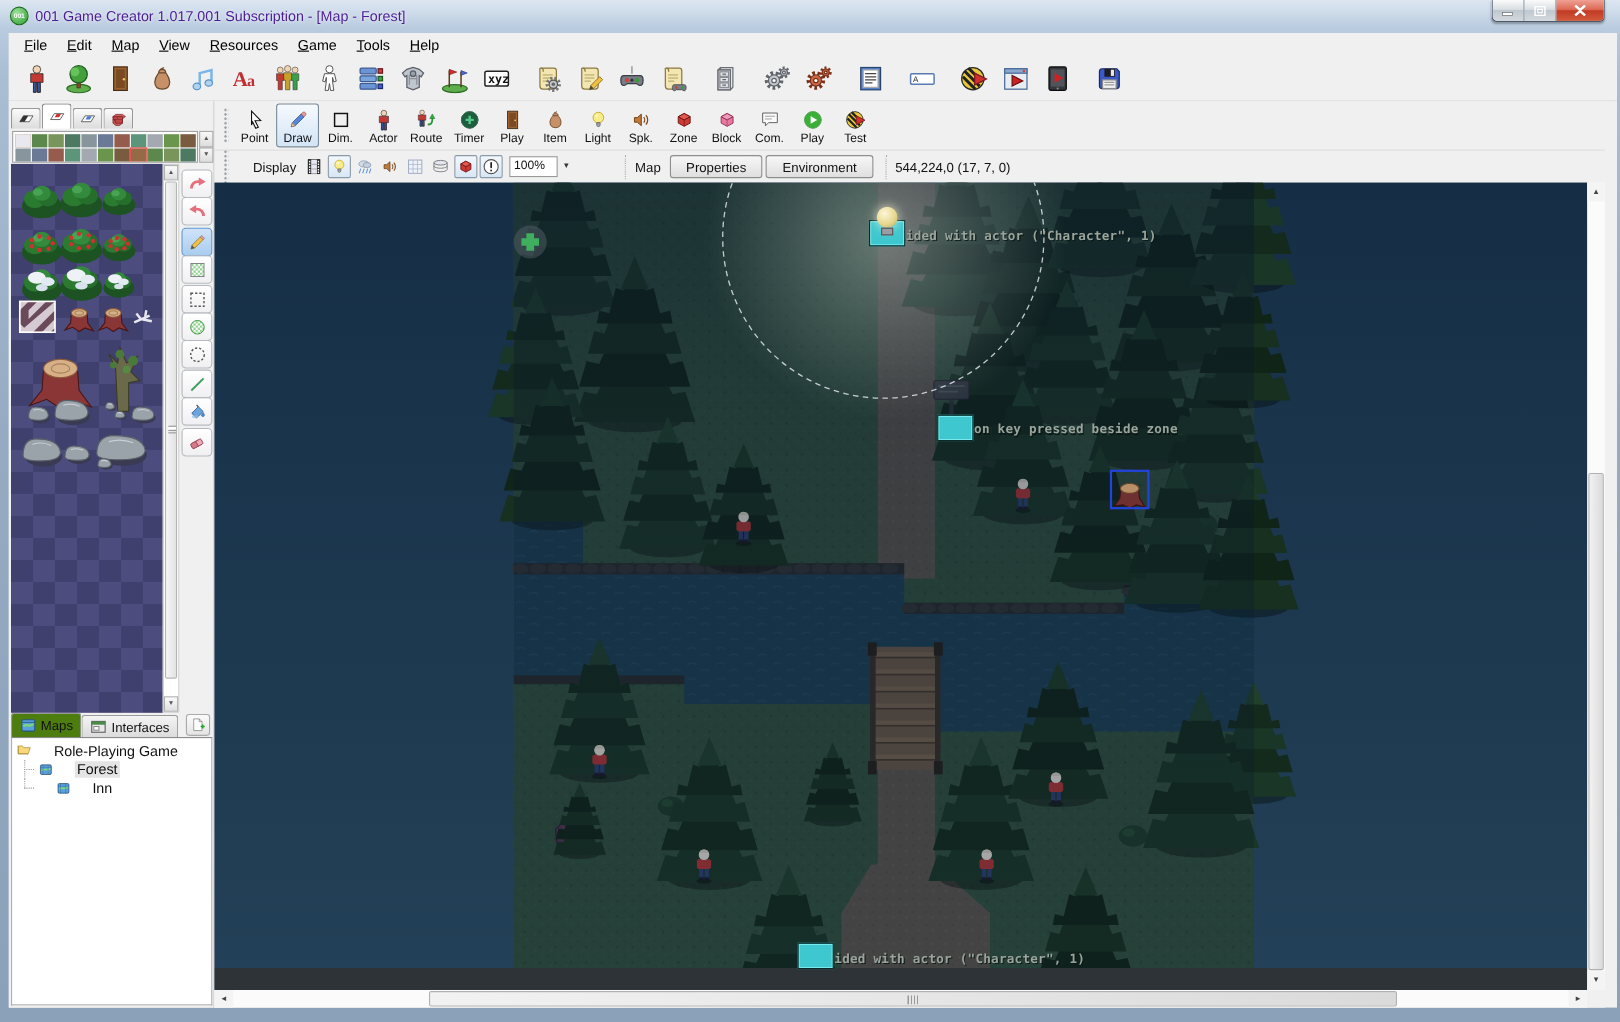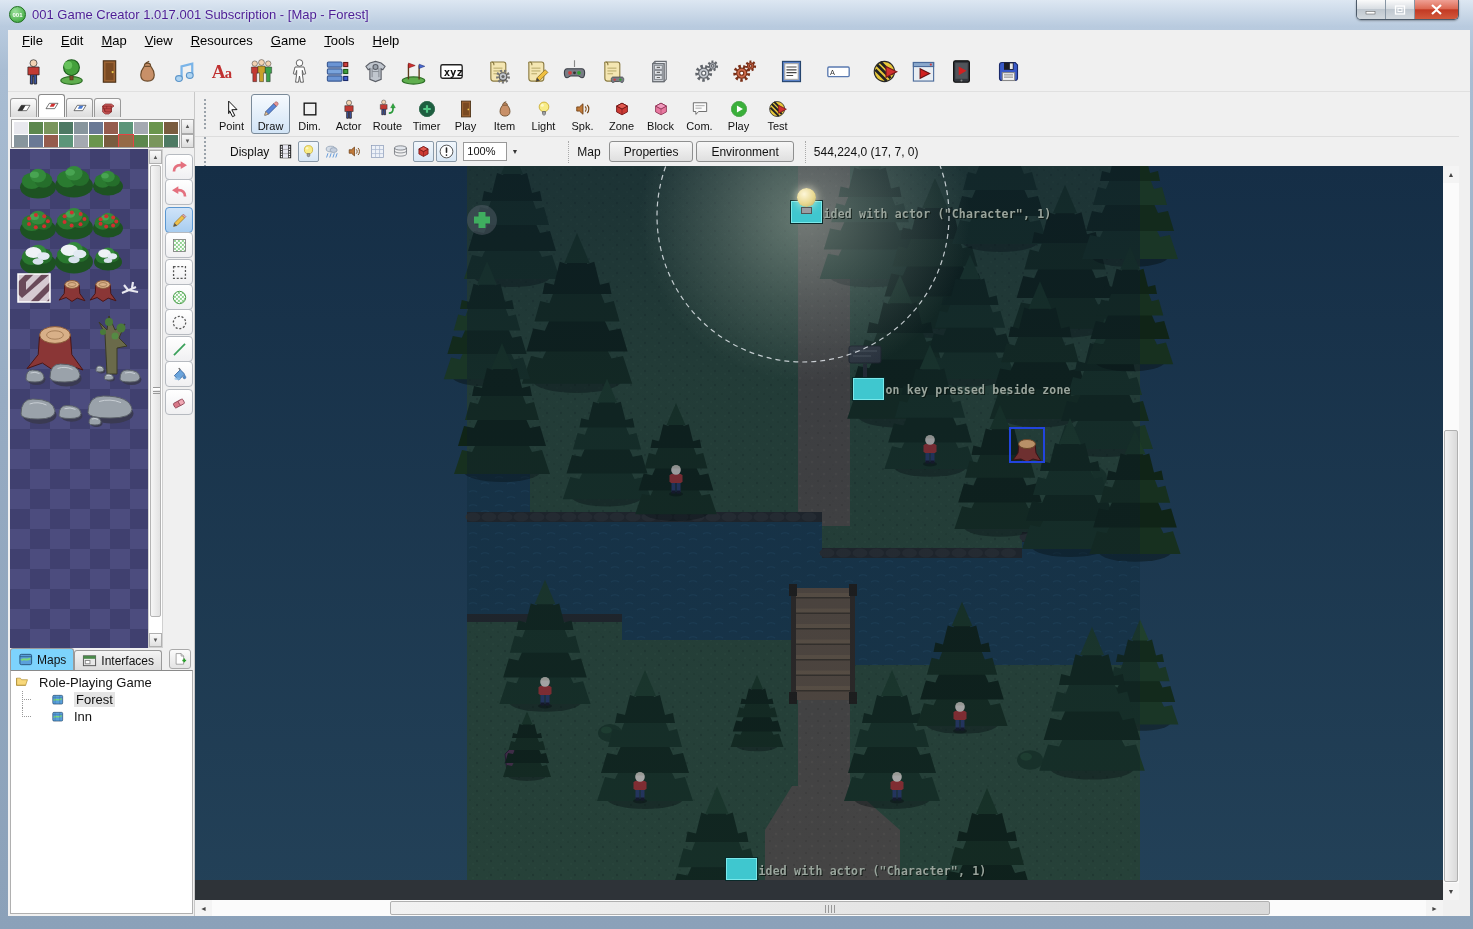--- a/index.html
+++ b/index.html
@@ -28,24 +28,24 @@
 #palette{position:absolute;left:2px;top:57px;width:138px;height:499px;background:repeating-conic-gradient(#4c4c7e 0% 25%,#40406f 0% 50%) 0 0/40px 40px;overflow:hidden}
 #palscroll{position:absolute;left:140px;top:57px;width:15px;height:499px;background:#fff;border:1px solid #d0d0d0}
 .palarr{position:absolute;left:0;width:13px;height:14px;background:linear-gradient(#fafafa,#e0e0e0);border:1px solid #b0b0b0;color:#555;font-size:6px;display:flex;align-items:center;justify-content:center}
 #palthumb{position:absolute;left:1px;top:15px;width:11px;height:452px;background:linear-gradient(90deg,#f6f6f6,#e2e2e2);border:1px solid #b4b4b4;border-radius:2px}
 #palgrip{position:absolute;left:2px;top:221px;width:7px;height:7px;border-top:1px solid #999;border-bottom:1px solid #999;background:linear-gradient(#fff 2px,transparent 2px,transparent 3px,#999 3px,#999 4px,transparent 4px)}
 #toolcol{position:absolute;left:157px;top:62px;width:30px}
 .toolbtn{position:absolute;left:0;width:28px;height:26px;background:linear-gradient(#ffffff,#f0f0f2);border:1px solid #b6bac0;border-radius:4px;display:flex;align-items:center;justify-content:center}
 .toolbtn.active{background:linear-gradient(#cfe3f8,#a8cdf0);border-color:#5a96d0}
 #bottomtabs{position:absolute;left:2px;top:556px;width:155px;height:22px;display:flex;align-items:flex-end}
 .btab{height:20px;border:1px solid #9a9a9a;border-bottom:none;border-radius:3px 3px 0 0;background:linear-gradient(#f4f4f4,#dcdcdc);display:flex;align-items:center;padding:0 7px;font-size:12px;gap:4px}
-.btab.active{height:22px;background:#7dd3fc}
+.btab.active{height:22px;background:#4d7c0f}
 #newmapbtn{position:absolute;left:161px;top:557px;width:22px;height:20px;background:linear-gradient(#fbfbfb,#e4e4e4);border:1px solid #aaa;border-radius:3px;display:flex;align-items:center;justify-content:center}
 #treearea{position:absolute;left:2px;top:578px;width:183px;height:244px;background:#fff;border:1px solid #b0b0b0;border-top-color:#8a8a8a;overflow:hidden;font-size:13px;padding-top:3px}
-.treerow{display:flex;align-items:center;height:17px;gap:9px}
+.treerow{display:flex;align-items:center;height:17px;gap:19px}
 #rightarea{position:absolute;left:187px;top:62px;width:1264px;height:824px}
 #modebar{position:absolute;left:0;top:0;width:100%;height:44px;background:#f0f0f0;display:flex;align-items:center;padding-left:8px}
 .grip{width:5px;height:32px;margin-right:4px;background-image:radial-gradient(circle,#9aa2aa 1px,transparent 1.2px);background-size:4px 4px}
 .modebtn{width:39px;height:40px;display:flex;flex-direction:column;align-items:center;justify-content:center;padding-top:3px;border:1px solid transparent;border-radius:3px}
 .modebtn .lbl{font-size:11px;margin-top:1px;color:#111}
 .modebtn.active{background:linear-gradient(#f6fafe,#d2e4f6);border-color:#7a8a99}
 #displaybar{position:absolute;left:0;top:44px;width:100%;height:30px;background:#f0f0f0;border-top:1px solid #ddd;display:flex;align-items:center;padding-left:8px;font-size:12px}
 .dicon{width:21px;height:21px;margin-right:2px;display:flex;align-items:center;justify-content:center;border:1px solid transparent;border-radius:2px}
 .dicon.active{background:linear-gradient(#f2f7fc,#d8e7f5);border-color:#8a9aa9}
 #zoombox{width:44px;height:19px;background:#fff;border:1px solid #999;font-size:11px;padding:2px 3px;margin-left:4px}
@@ -661,21 +661,21 @@
         </svg>
       </div>
     <div id="treearea">
         <div class="treerow" style="padding-left:4px">
           <svg width="15" height="15" viewBox="0 0 24 24">
             <path d="M2.5 5h6l2 2.5h9.5l-3 9H2.5z" fill="#f8d87a" stroke="#a8862a"></path>
             <path d="M2.5 5v11.5h14.5" fill="none" stroke="#a8862a"></path>
           </svg>
           <span>Role-Playing Game</span>
         </div>
-        <div class="treerow" style="padding-left:40px;position:relative">
+        <div class="treerow" style="padding-left:24px;position:relative">
           <div style="position:absolute;left:11px;top:0;width:1px;height:17px;border-left:1px dotted #999"></div>
           <div style="position:absolute;left:11px;top:8px;width:9px;height:1px;border-top:1px dotted #999"></div>
           <svg width="14" height="14" viewBox="0 0 24 24">
             <rect x="3" y="4" width="17" height="15" rx="2" fill="#5aa0dc" stroke="#1a3a5a"></rect>
             <path d="M5 13c3.5-5 8.5 2 13-3.5" stroke="#7ad87a" stroke-width="2.6" fill="none"></path>
             <path d="M3 8h17M7 4v15M15 4v15" stroke="#2a5a8a" stroke-width=".8" opacity=".7"></path>
           </svg>
           <span style="background:#e4e4e4;padding:0 2px">Forest</span>
         </div>
         <div class="treerow" style="padding-left:40px;position:relative">

